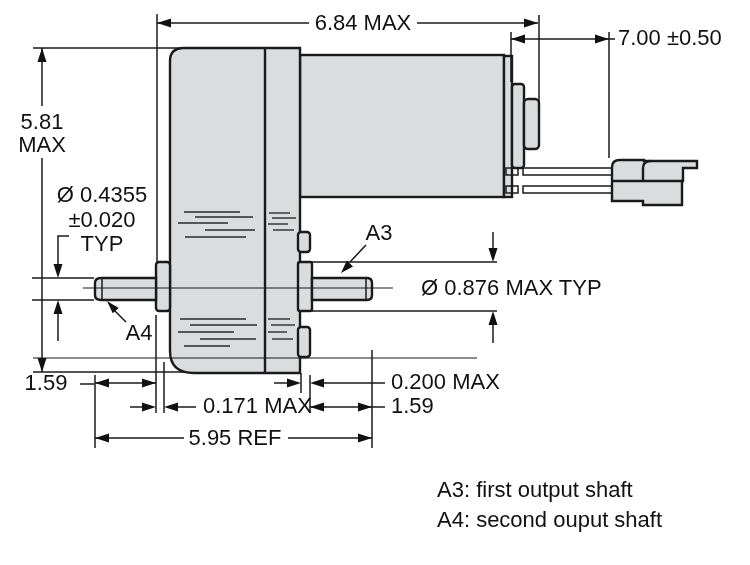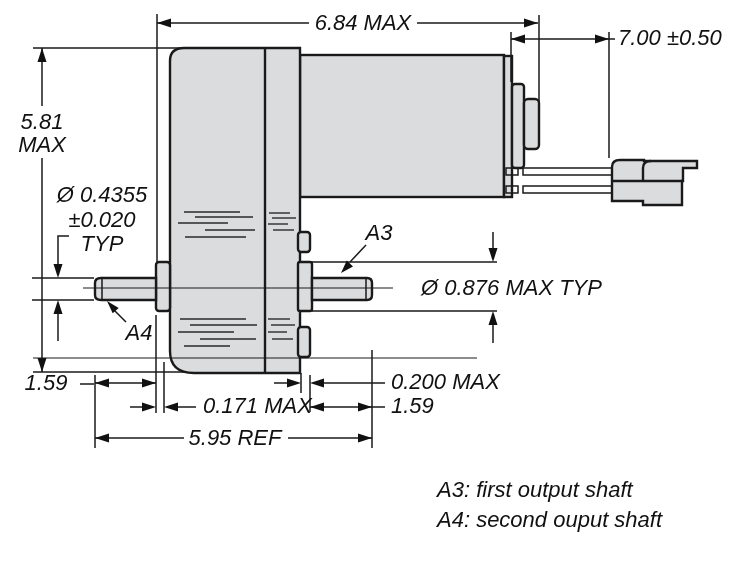--- a/index.html
+++ b/index.html
@@ -1,17 +1,17 @@
 <!DOCTYPE html>
 <html><head>
 <meta charset="utf-8">
 <style>
   html,body{margin:0;padding:0;background:#ffffff;}
   #stage{position:relative;width:750px;height:565px;background:#ffffff;overflow:hidden;
-         font-family:"Liberation Sans",sans-serif;font-style:italic;}
+         font-family:"Liberation Sans",sans-serif;}
   svg{position:absolute;left:0;top:0;}
   .dimtext{font-family:"Liberation Sans",sans-serif;font-size:22px;fill:#111111;}
   .legendtext{font-family:"Liberation Sans",sans-serif;font-size:22px;fill:#111111;}
   .thin{stroke:#1a1a1a;stroke-width:1.5;fill:none;}
   .hair{stroke:#1a1a1a;stroke-width:1.2;fill:none;}
   .body{stroke:#1a1a1a;stroke-width:2.4;}
   .arrow{fill:#111111;stroke:none;}
   .shade{stroke:#2a2a2a;stroke-width:1.4;}
 </style>
 </head>

